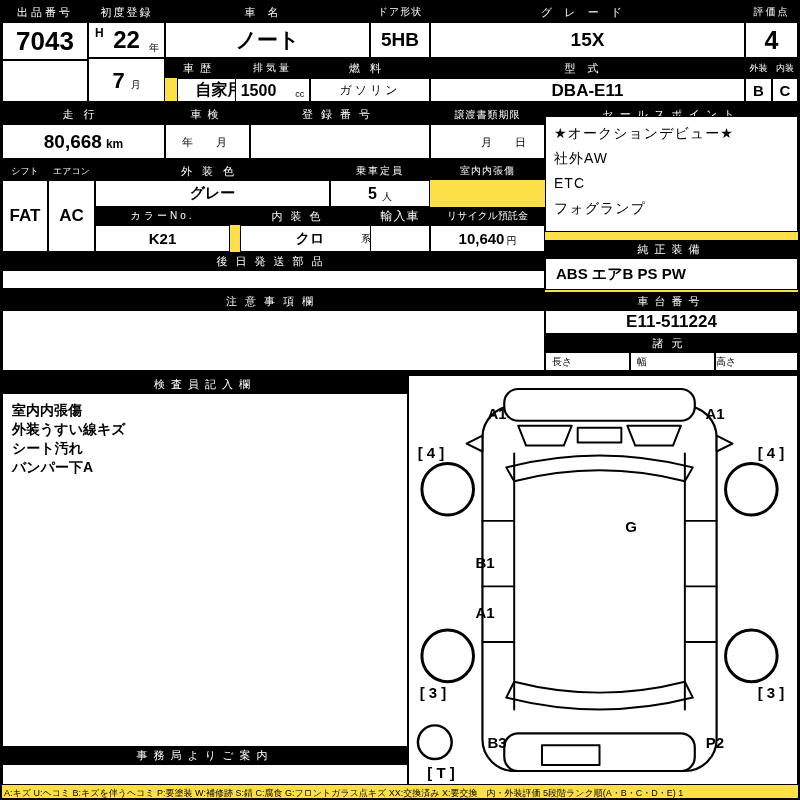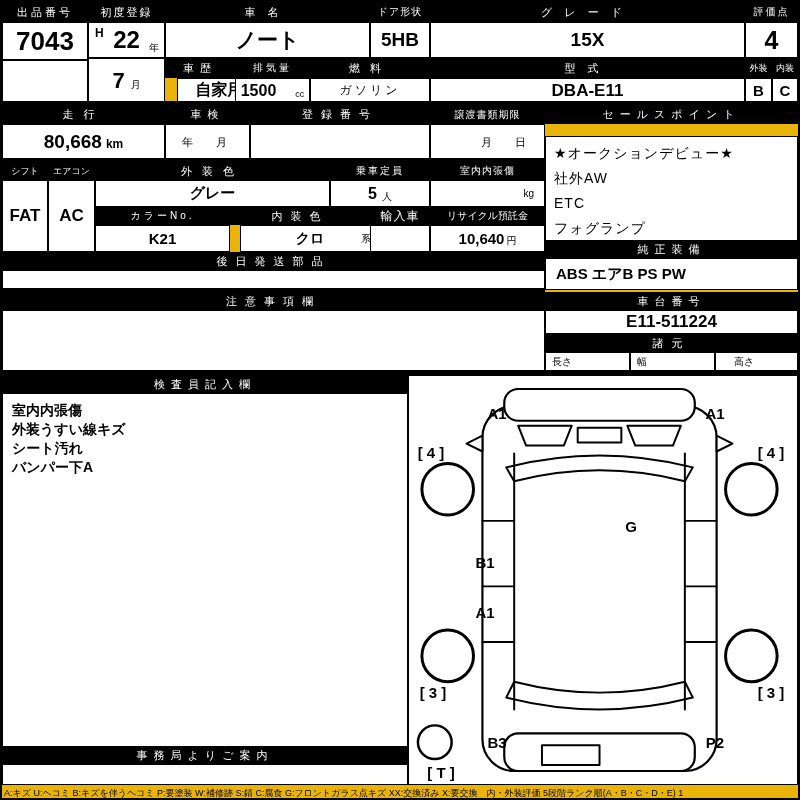--- a/index.html
+++ b/index.html
@@ -1,19 +1,19 @@
 <!DOCTYPE html>
 <html><head>
 <meta charset="utf-8">
 <style>
   * { box-sizing: border-box; }
   html, body { margin:0; padding:0; background:#fff; }
   .sheet {
     position:relative; width:800px; height:800px; overflow:hidden;
-    background:#eab308; color:#000;
+    background:#fde047; color:#000;
     font-family:"Liberation Sans","DejaVu Sans",sans-serif;
   }
   .c { position:absolute; border:1.5px solid #000; background:#fff; }
   .h { position:absolute; border:1.5px solid #000; background:#000; color:#fff;
        display:flex; align-items:center; justify-content:center;
        font-size:11px; white-space:nowrap; }
   .v { display:flex; align-items:center; justify-content:center; font-weight:bold; }
   .bar { position:absolute; background:#000; }
   .frame { position:absolute; left:0; top:0; width:800px; height:800px;
            border:2.5px solid #000; pointer-events:none; z-index:9; }
@@ -86,21 +86,21 @@
   <div class="h" style="left:165px;top:105px;width:85px;height:19px;letter-spacing:6px;">車検</div>
   <div class="c v" style="left:165px;top:124px;width:85px;height:36px;font-size:11px;font-weight:normal;letter-spacing:6px;">年　月</div>
 
   <div class="h" style="left:250px;top:105px;width:180px;height:19px;letter-spacing:8px;">登録番号</div>
   <div class="c v" style="left:250px;top:124px;width:180px;height:36px;"></div>
 
   <div class="h" style="left:430px;top:105px;width:115px;height:19px;font-size:10px;letter-spacing:1px;">譲渡書類期限</div>
   <div class="c v" style="left:430px;top:124px;width:115px;height:36px;font-size:11px;font-weight:normal;letter-spacing:6px;justify-content:flex-end;padding-right:12px;">月　日</div>
 
   <div class="h" style="left:545px;top:105px;width:253px;height:19px;letter-spacing:6px;">セールスポイント</div>
-  <div class="c" style="left:545px;top:136px;width:253px;height:116px;padding:4px 0 0 8px;">
+  <div class="c" style="left:545px;top:116px;width:253px;height:116px;padding:4px 0 0 8px;">
     <div class="sp-line">★オークションデビュー★</div>
     <div class="sp-line">社外AW</div>
     <div class="sp-line">ETC</div>
     <div class="sp-line">フォグランプ</div>
   </div>
 
   <div class="bar" style="left:2px;top:158px;width:543px;height:4px;"></div>
 
   <div class="h" style="left:2px;top:162px;width:46px;height:18px;font-size:9px;">シフト</div>
   <div class="c v" style="left:2px;top:180px;width:46px;height:72px;font-size:17px;">FAT</div>
@@ -110,24 +110,20 @@
   <div class="h" style="left:95px;top:162px;width:235px;height:18px;letter-spacing:10px;">外装色</div>
   <div class="c v" style="left:95px;top:180px;width:235px;height:27px;font-size:15px;">グレー</div>
 
   <div class="h" style="left:330px;top:162px;width:100px;height:18px;font-size:10px;letter-spacing:2px;">乗車定員</div>
   <div class="c v" style="left:330px;top:180px;width:100px;height:27px;">
     <span style="font-size:16px;">5</span>
     <span style="font-size:10px;font-weight:normal;margin-left:5px;margin-top:6px;">人</span>
   </div>
 
   <div class="h" style="left:430px;top:162px;width:115px;height:18px;font-size:10px;letter-spacing:1px;">室内内張傷</div>
-  <div class="c v" style="left:430px;top:180px;width:115px;height:27px;justify-content:flex-end;padding-right:10px;">
-    <span style="font-size:13px;"></span>
-    <span style="font-size:10px;font-weight:normal;">kg</span>
-  </div>
 
   <div class="h" style="left:95px;top:207px;width:135px;height:18px;font-size:10px;letter-spacing:3px;">カラーNo.</div>
   <div class="c v" style="left:95px;top:225px;width:135px;height:27px;font-size:15px;">K21</div>
 
   <div class="h" style="left:230px;top:207px;width:140px;height:18px;letter-spacing:8px;">内装色</div>
   <div class="c v" style="left:240px;top:225px;width:140px;height:27px;">
     <span style="font-size:14px;">クロ</span>
     <span style="position:absolute;right:8px;font-size:10px;font-weight:normal;">系</span>
   </div>
 
@@ -154,21 +150,21 @@
   <div class="h" style="left:545px;top:292px;width:253px;height:18px;letter-spacing:6px;">車台番号</div>
   <div class="c v" style="left:545px;top:310px;width:253px;height:24px;font-size:17px;">E11-511224</div>
 
   <div class="h" style="left:545px;top:334px;width:253px;height:18px;letter-spacing:8px;">諸元</div>
   <div class="c v" style="left:545px;top:352px;width:85px;height:20px;justify-content:flex-start;padding-left:6px;">
     <span style="font-size:10px;font-weight:normal;">長さ</span>
   </div>
   <div class="c v" style="left:630px;top:352px;width:85px;height:20px;justify-content:flex-start;padding-left:6px;">
     <span style="font-size:10px;font-weight:normal;">幅</span>
   </div>
-  <div class="c v" style="left:715px;top:352px;width:83px;height:20px;justify-content:flex-start;padding-left:18px;">
+  <div class="c v" style="left:715px;top:352px;width:83px;height:20px;justify-content:flex-start;padding-left:0;">
     <span style="font-size:10px;font-weight:normal;">高さ</span>
   </div>
 
   <div class="bar" style="left:2px;top:370px;width:796px;height:5px;"></div>
 
   <div class="c" style="left:2px;top:375px;width:406px;height:410px;"></div>
   <div class="h" style="left:2px;top:375px;width:406px;height:19px;letter-spacing:6px;">検査員記入欄</div>
   <div style="position:absolute;left:12px;top:401px;width:380px;">
     <div class="note-line">室内内張傷</div>
     <div class="note-line">外装うすい線キズ</div>

